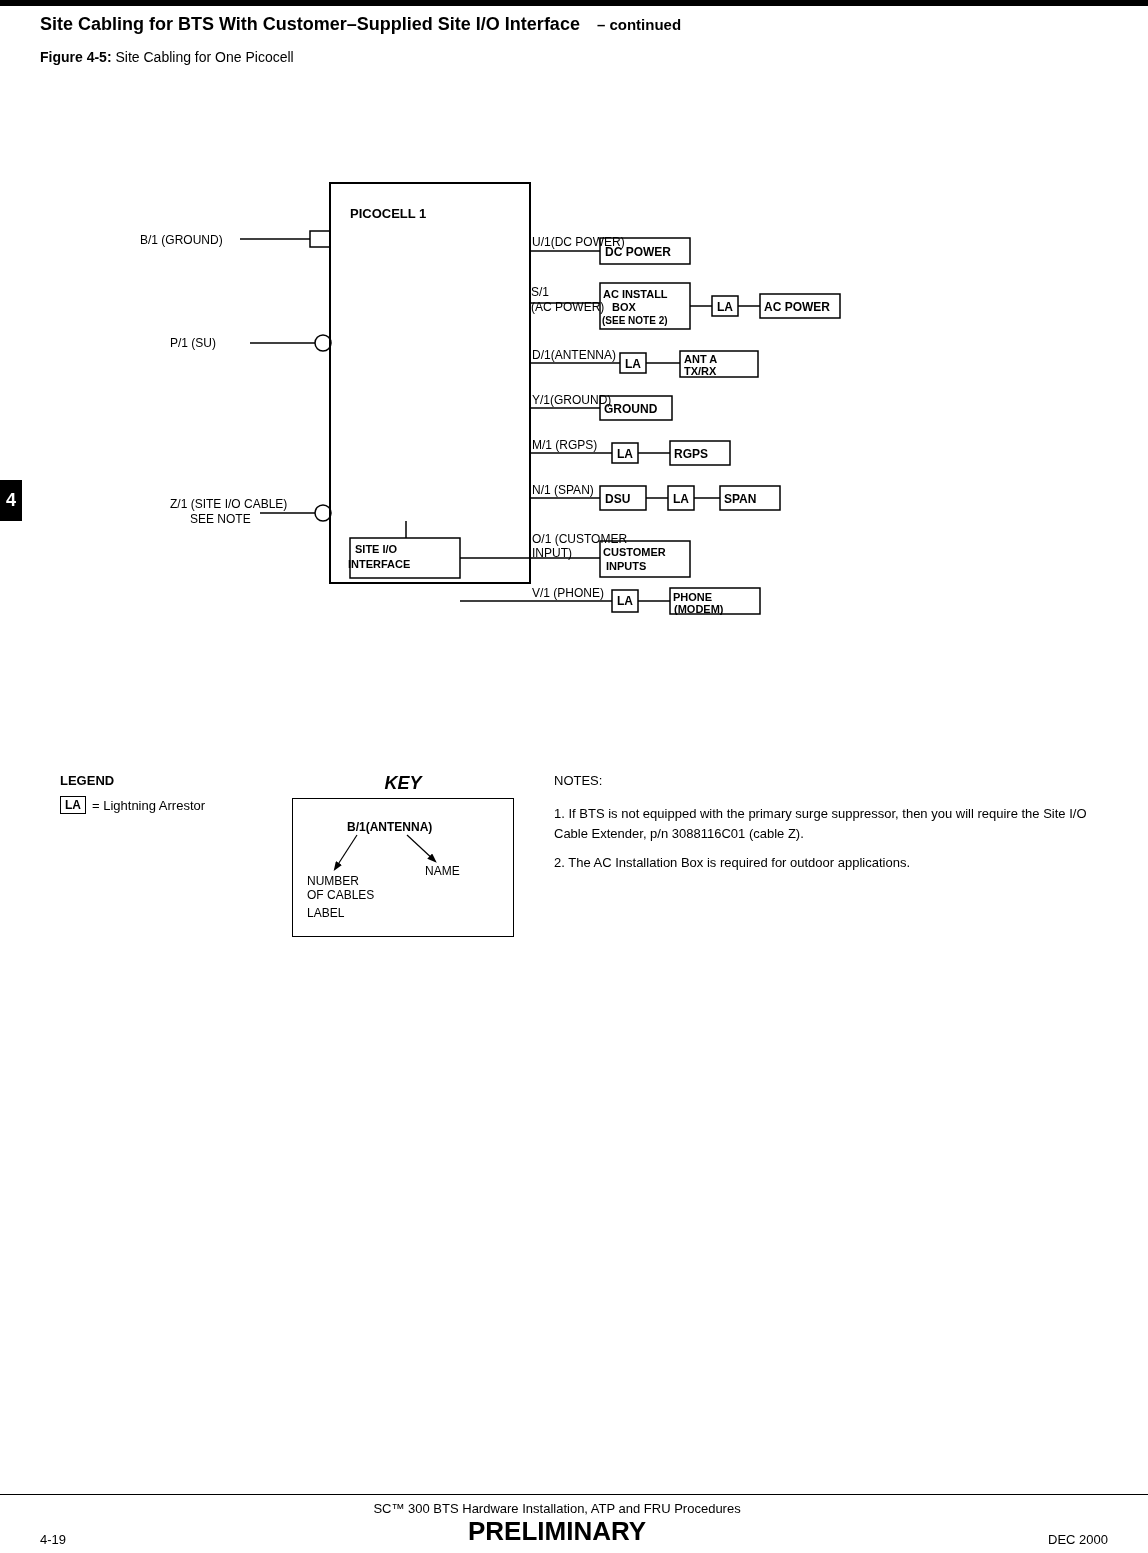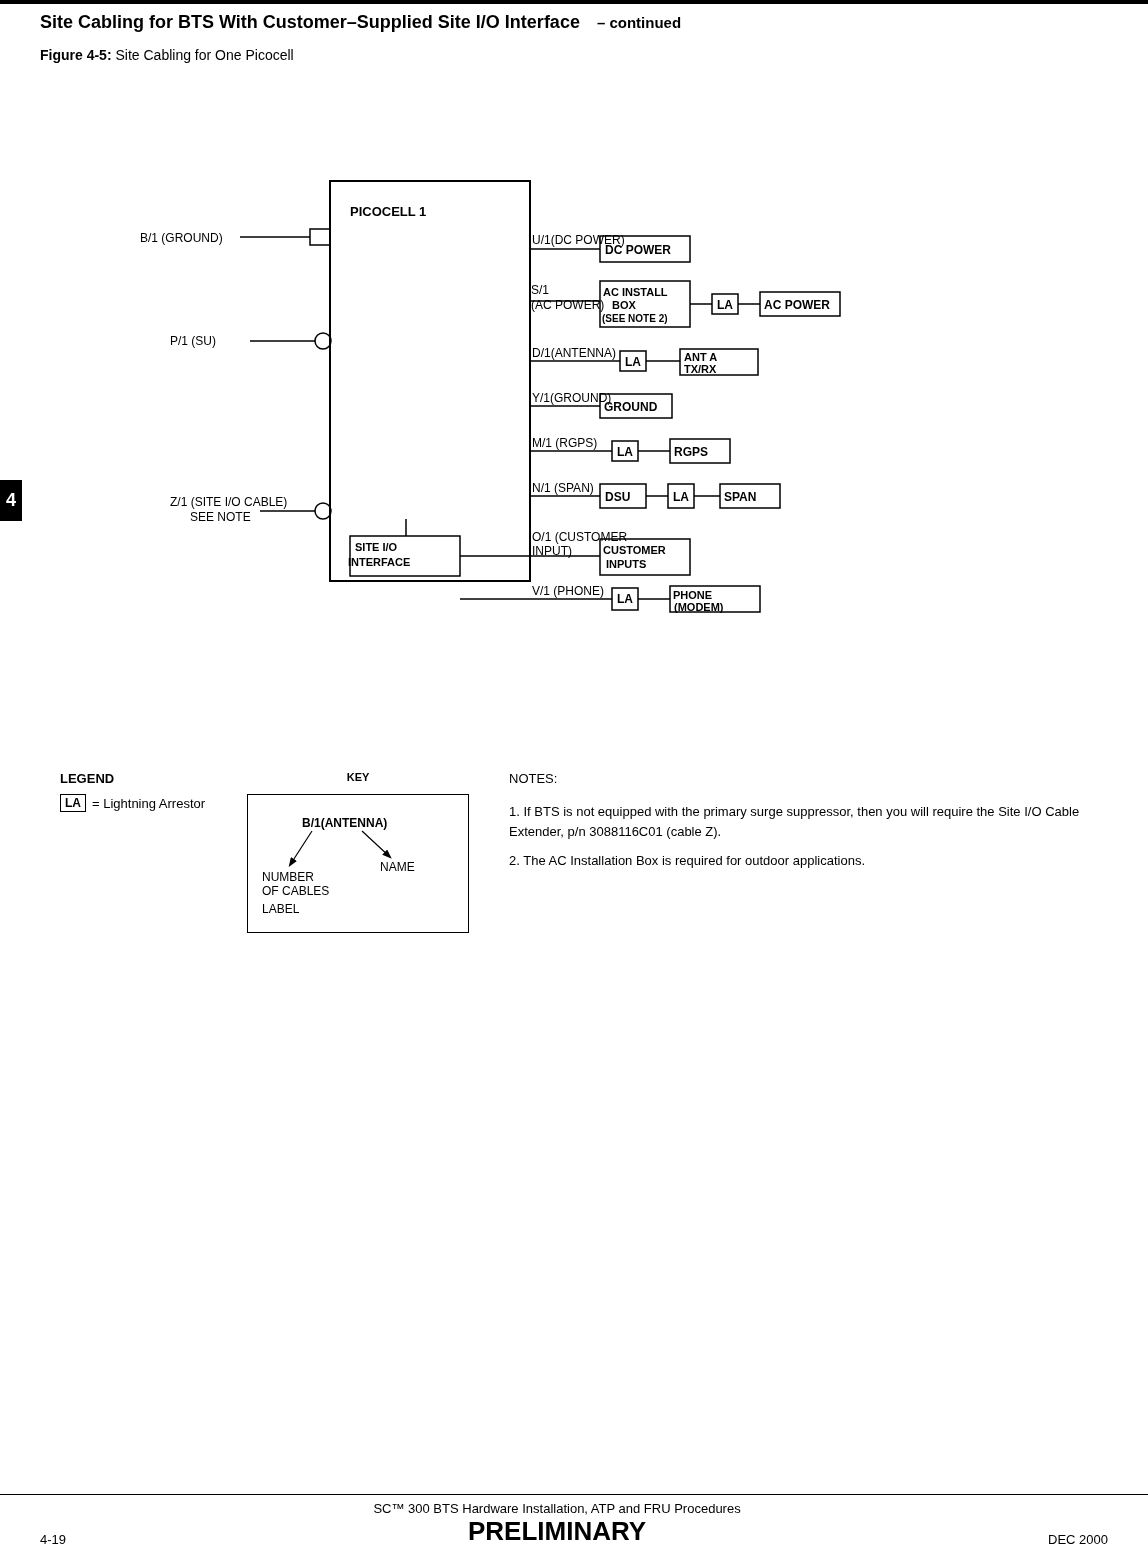--- a/index.html
+++ b/index.html
@@ -15,21 +15,21 @@
 
     .page-container {
       width: 1148px;
       min-height: 1553px;
       padding: 0;
       position: relative;
     }
 
     
     .page-header {
-      border-top: 4px solid #000000;
+      border-top: 6px solid #000000;
       padding: 8px 40px 4px 40px;
       display: flex;
       align-items: baseline;
     }
     .header-title {
       font-size: 18px;
       font-weight: bold;
     }
     .header-continued {
       font-size: 15px;
@@ -82,21 +82,21 @@
     
     .bottom-section {
       display: flex;
       gap: 40px;
       margin-top: 10px;
       padding: 0 20px;
     }
 
     .legend-key-area {
       display: flex;
-      gap: 27px;
+      gap: 72px;
       flex: 1;
     }
 
     .legend-area {
       min-width: 160px;
     }
 
     .legend-title {
       font-weight: bold;
       margin-bottom: 8px;
@@ -120,22 +120,23 @@
       text-align: center;
     }
 
     .key-area {
       min-width: 200px;
     }
 
     .key-title {
       font-weight: bold;
       text-align: center;
-      margin-bottom: 11px;
-      font-size: 11px;
+      margin-bottom: 4px;
+      font-size: 18px;
+      font-style: italic;
     }
 
     .key-diagram {
       border: 1.5px solid #000;
       padding: 10px 16px 14px 4px;
       position: relative;
       font-size: 12px;
     }
 
     .notes-area {

